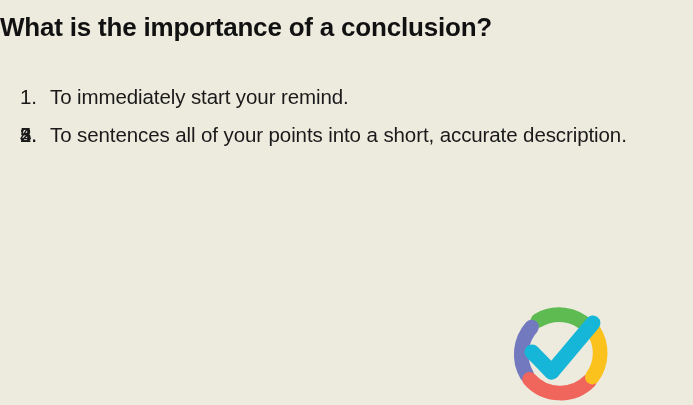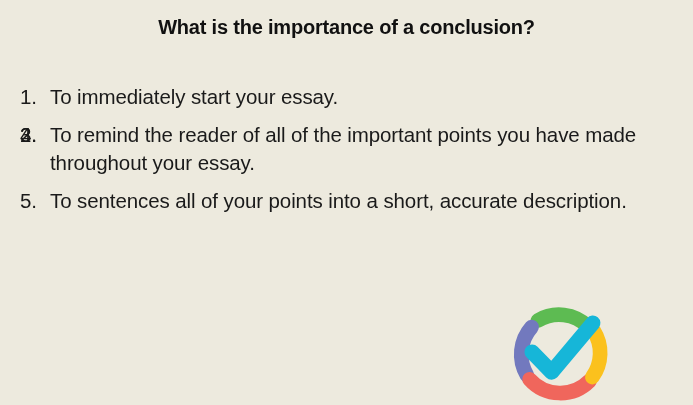--- a/index.html
+++ b/index.html
@@ -19,22 +19,21 @@
     height: 405px;
     background: #EDEADE;
     box-sizing: border-box;
     overflow: hidden;
   }
   #slide-title {
     position: absolute;
     left: 0;
     top: 14px;
     width: 693px;
-    text-align: center;
-    font-size: 20px;
+    font-size: 26px;
     font-weight: bold;
     color: #111111;
     letter-spacing: -0.2px;
     line-height: 26px;
     white-space: nowrap;
   }
   #answer-list {
     position: absolute;
     left: 0;
     top: 83px;
@@ -82,34 +81,33 @@
 <body>
 
 <div id="slide">
 
   <div id="slide-title">What is the importance of a conclusion?</div>
 
   <ol id="answer-list">
 
     <li class="answer-item">
       <span class="item-number">1.</span>
-      <span class="item-text">To immediately start your essay.</span>
+      <span class="item-text">To immediately start your remind.</span>
     </li>
 
     <li class="answer-item">
       <span class="item-number">2.</span>
     </li>
 
     <li class="answer-item">
       <span class="item-number">3.</span>
     </li>
 
     <li class="answer-item">
       <span class="item-number">4.</span>
-      <span class="item-text">To remind the reader of all of the important points you have made throughout your essay.</span>
     </li>
 
     <li class="answer-item">
       <span class="item-number">5.</span>
       <span class="item-text">To sentences all of your points into a short, accurate description.</span>
     </li>
 
   </ol>
 
   <div id="brand-logo">

